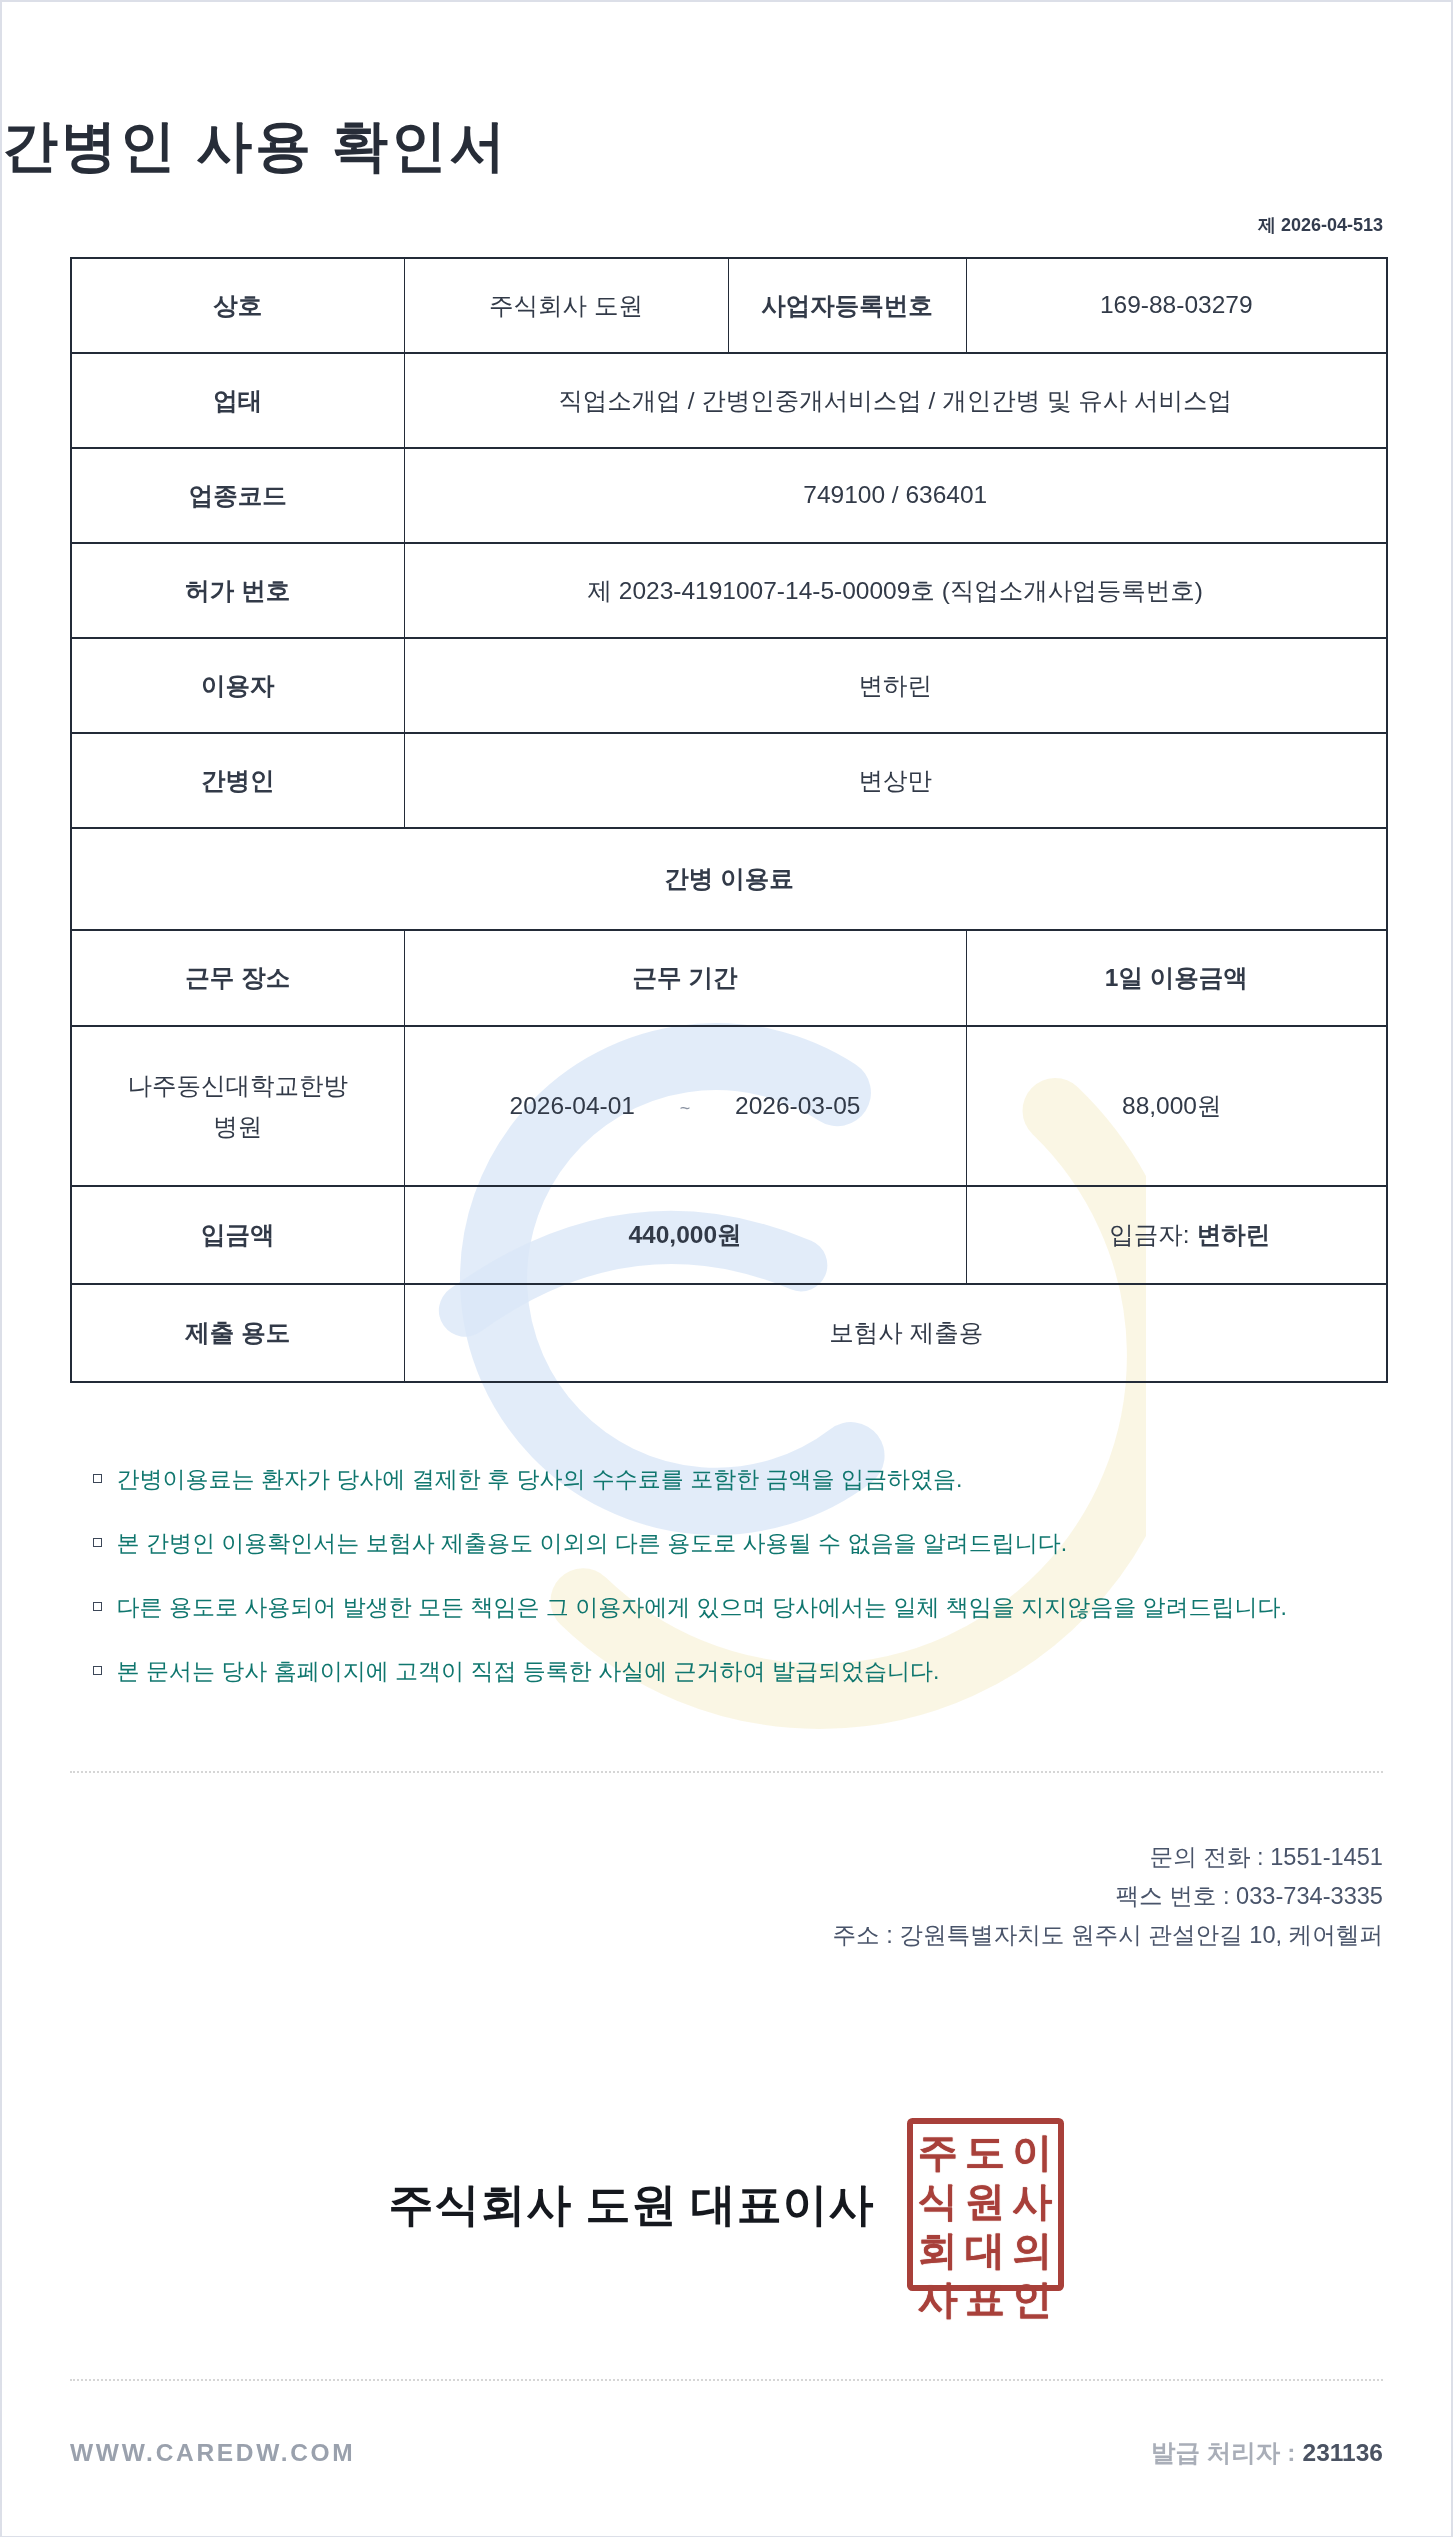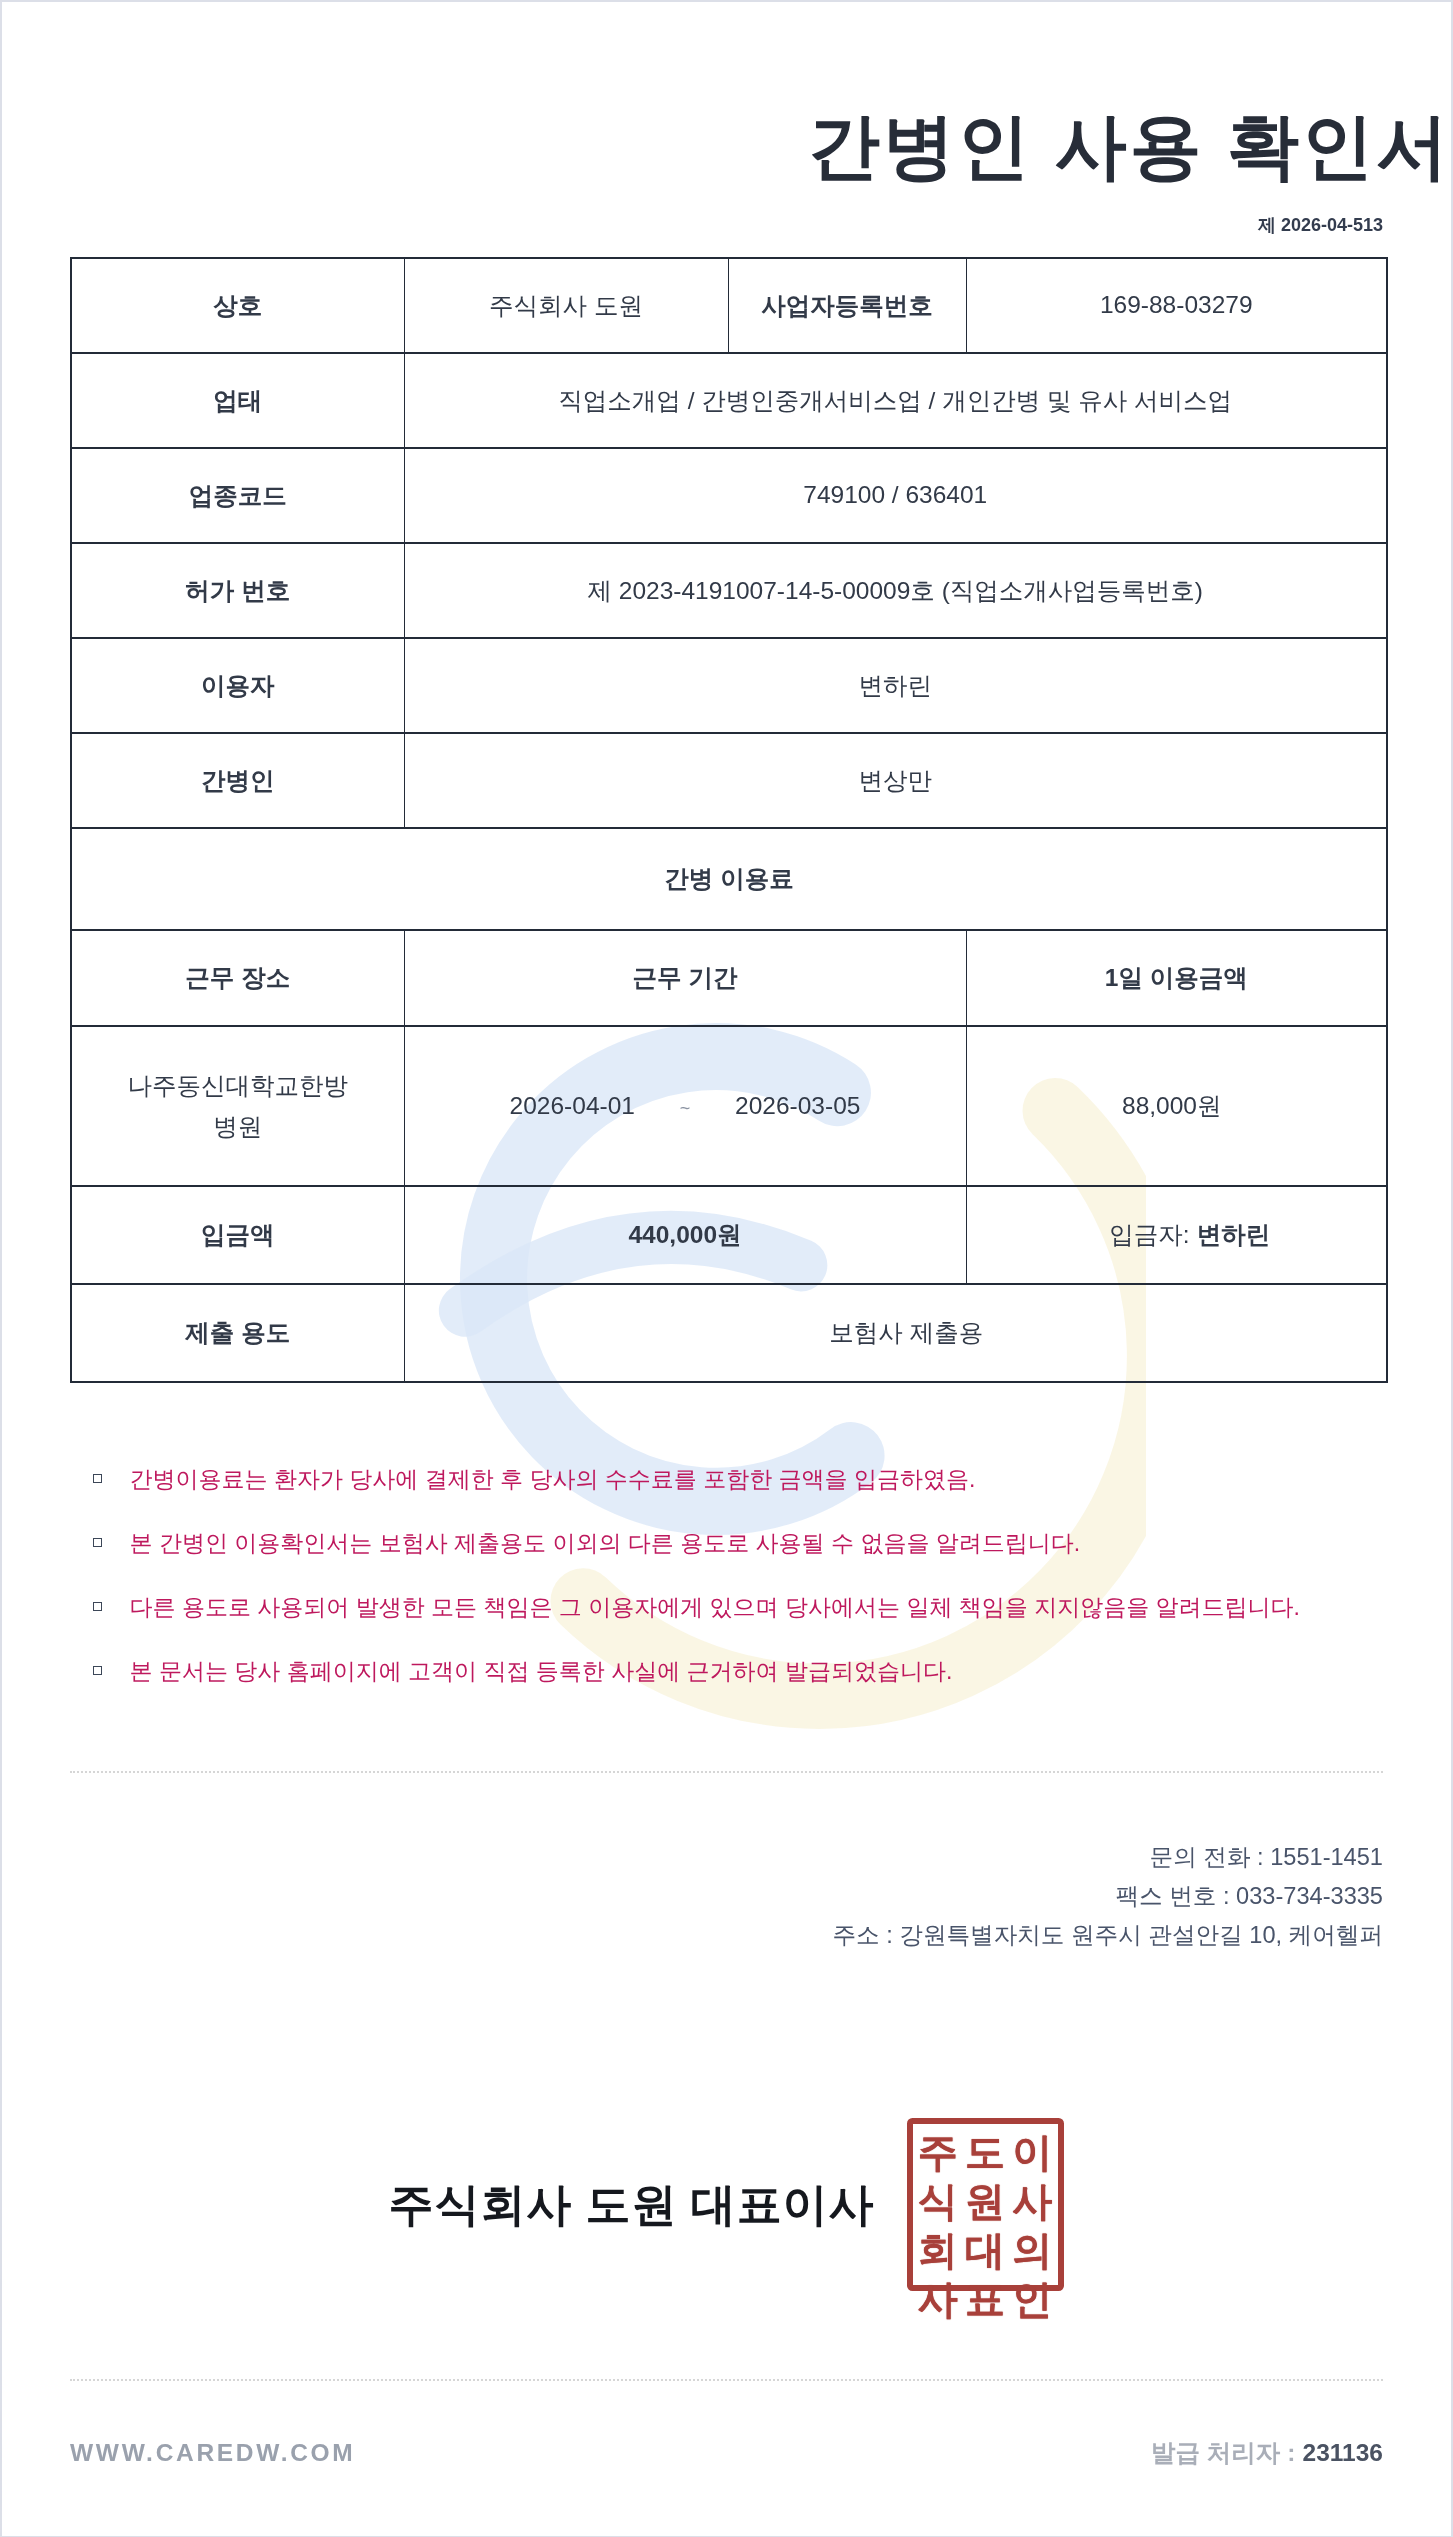--- a/index.html
+++ b/index.html
@@ -12,22 +12,22 @@
     border:2.7px solid #dcdfe8;
     font-family:"Liberation Sans","DejaVu Sans",sans-serif;
     color:#323a48;
     overflow:hidden;
   }
   .watermark { position:absolute; left:327px; top:945px; z-index:0; pointer-events:none; }
   .content { position:relative; z-index:1; }
 
   .doc-title {
     margin-top:93px;
-    text-align:right;
-    font-size:72px; font-weight:bold;
+    text-align:left;
+    font-size:56px; font-weight:bold;
     letter-spacing:2.7px;
     line-height:102px;
     color:#272d38;
   }
   .doc-no {
     margin:12.7px 68px 0 68px;
     text-align:right;
     font-size:18px; font-weight:bold;
     line-height:31px;
     color:#333c4e;
@@ -60,23 +60,22 @@
   .tilde { font-size:18px; color:#8b93a2; margin:0 38px; }
   td.daily-cell { text-align:right; padding-right:9px; }
   td.amount-cell { font-weight:bold; }
   td.payer-cell { text-align:left; padding-left:27px; }
   td.payer-cell .payer-name { font-weight:bold; margin-left:7.3px; }
   td.purpose-cell { text-align:left; padding-left:22px; }
 
   .notes { margin:74px 68px 0 91px; list-style:none; }
   .notes li {
     display:flex; align-items:flex-start;
-    line-height:45px; font-size:23px; color:#be185d;
+    line-height:45px; font-size:23px; color:#0f766e;
     margin-bottom:19px;
-    gap:13px;
   }
   .notes li:last-child { margin-bottom:0; }
   .bullet {
     flex:0 0 auto;
     width:9px; height:9px;
     border:1.8px solid #3c4758;
     margin:17px 14.5px 0 0;
   }
 
   .dotted-divider {

